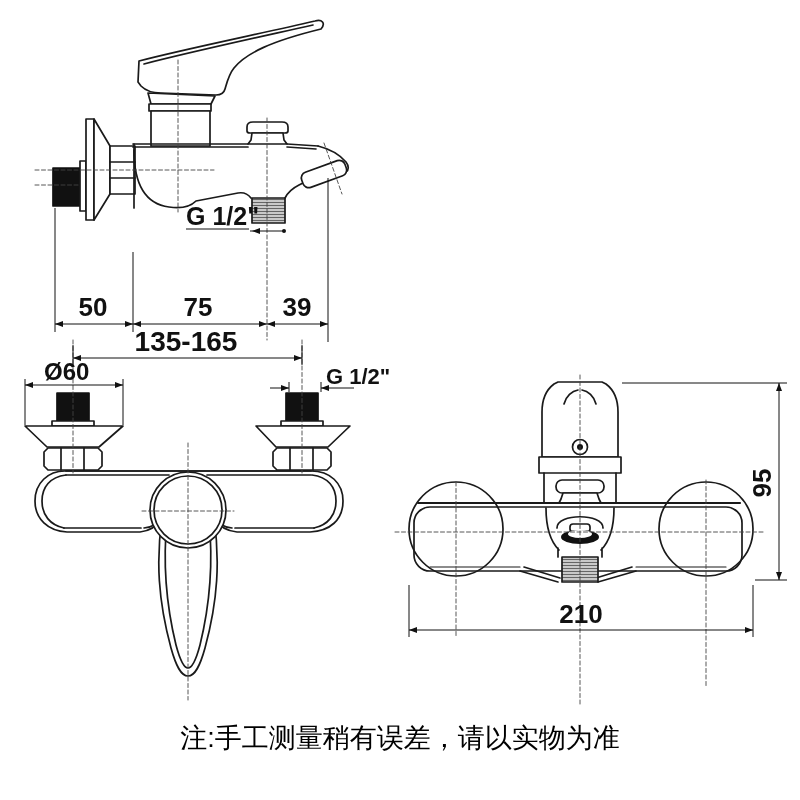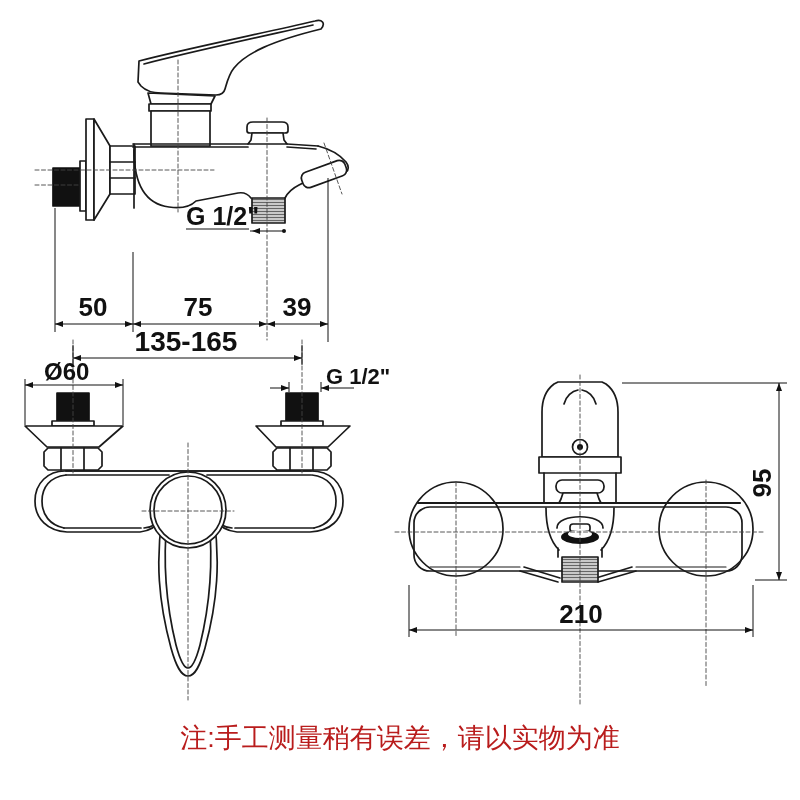--- a/index.html
+++ b/index.html
@@ -1,21 +1,21 @@
 <!DOCTYPE html>
 <html><head>
 <meta charset="utf-8">
 <style>
   html,body{margin:0;padding:0;background:#fff;}
   .page{position:relative;width:800px;height:800px;background:#fff;overflow:hidden;
         font-family:"Liberation Sans",sans-serif;}
   svg{position:absolute;left:0;top:0;}
   .dim-text{font-family:"Liberation Sans",sans-serif;font-weight:bold;fill:#111;}
   .note{position:absolute;left:0;top:720px;width:100%;text-align:center;
-        font-size:27px;color:#b91c1c;font-family:"Liberation Sans","DejaVu Sans",sans-serif;}
+        font-size:27px;color:#000000;font-family:"Liberation Sans","DejaVu Sans",sans-serif;}
 </style>
 </head>
 <body>
 
 <div class="page">
 <svg width="800" height="800" viewBox="0 0 800 800">
   <defs>
     <pattern id="hatch" width="4" height="3" patternUnits="userSpaceOnUse">
       <rect width="4" height="3" fill="#c9c9c9"></rect>
       <line x1="0" y1="1.5" x2="4" y2="1.5" stroke="#666" stroke-width="1"></line>

